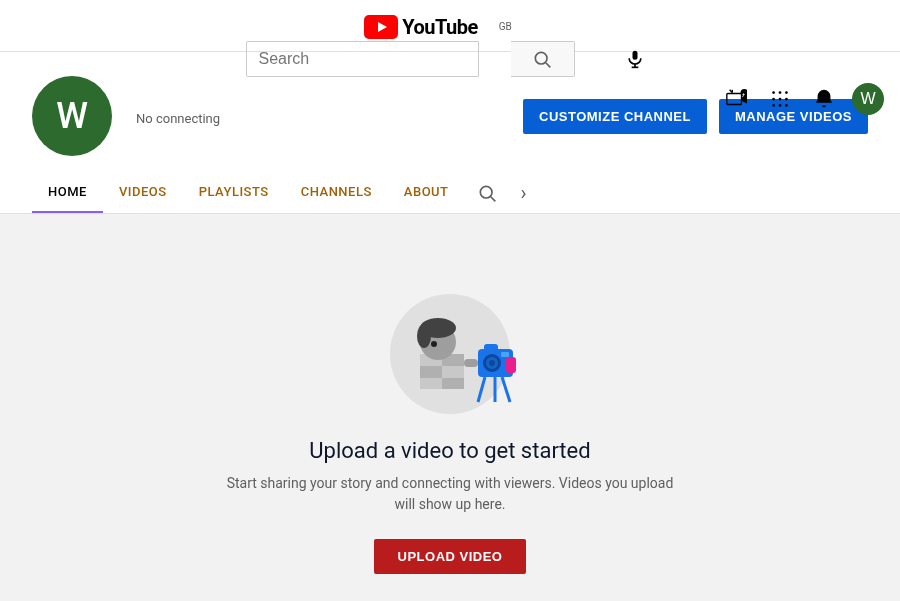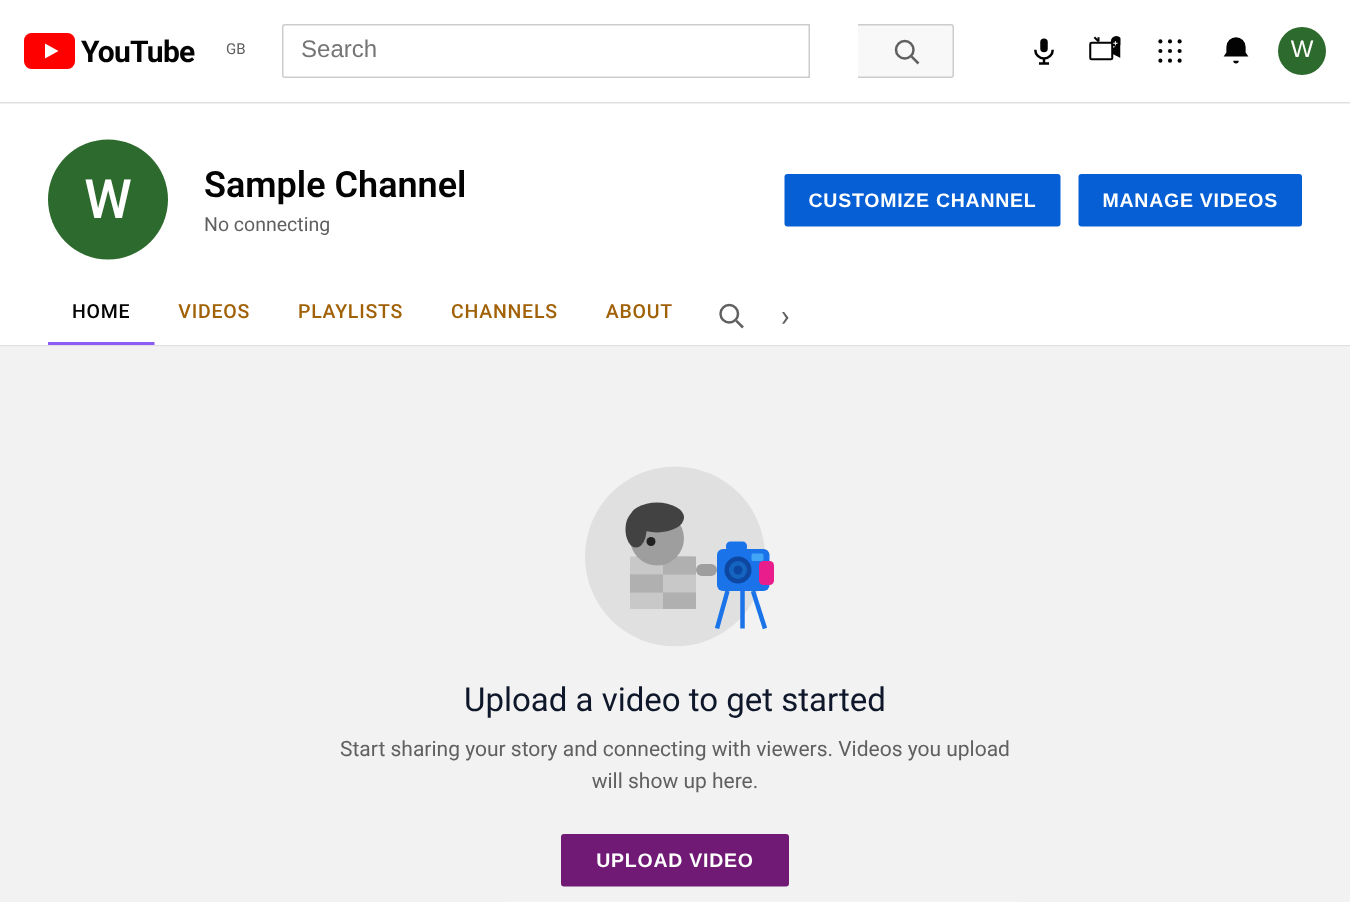--- a/index.html
+++ b/index.html
@@ -3,25 +3,26 @@
   <meta charset="utf-8">
   <style>
     * { margin: 0; padding: 0; box-sizing: border-box; }
     body { font-family: 'Roboto', Arial, sans-serif; background: #f9f9f9; width: 900px; height: 601px; overflow: hidden; }
 
     
     .header {
       display: flex;
       align-items: center;
       background: #fff;
-      height: 69px;
+      height: 52px;
       padding: 15px 16px;
       border-bottom: 1px solid #e0e0e0;
       position: relative;
       z-index: 10;
+      flex-direction: column;
     }
     .logo-area {
       display: flex;
       align-items: center;
       gap: 4px;
       margin-right: 24px;
       flex-shrink: 0;
     }
     .yt-logo {
       display: flex;
@@ -250,21 +251,21 @@
     .empty-subtitle {
       font-size: 14px;
       color: #606060;
       text-align: center;
       max-width: 460px;
       line-height: 1.5;
       margin-bottom: 24px;
     }
     .btn-upload {
       padding: 10px 24px;
-      background: #701a75;
+      background: #b91c1c;
       color: #fff;
       font-size: 13px;
       font-weight: 700;
       border: none;
       border-radius: 2px;
       cursor: pointer;
       letter-spacing: 0.5px;
       text-transform: uppercase;
     }
   </style>
@@ -339,21 +340,20 @@
     </button>
   </div>
 </div>
 
 <div class="channel-banner">
   <div class="channel-info-row">
     <div class="channel-avatar">
       <span>W</span>
     </div>
     <div class="channel-details">
-      <div class="channel-name">Sample Channel</div>
       <div class="channel-subs">No connecting</div>
     </div>
     <div class="channel-actions">
       <button class="btn-blue">CUSTOMIZE CHANNEL</button>
       <button class="btn-blue">MANAGE VIDEOS</button>
     </div>
   </div>
 </div>
 
 <div class="channel-tabs">

